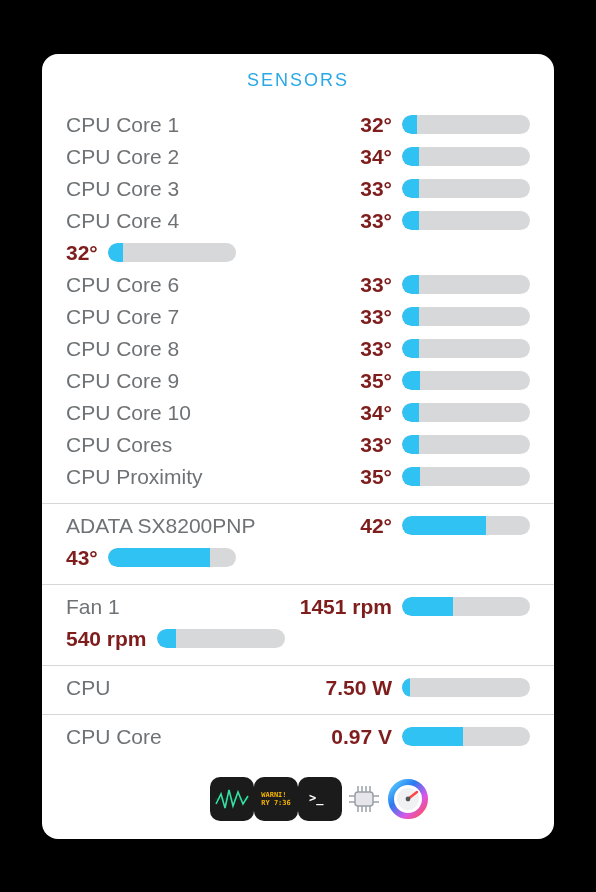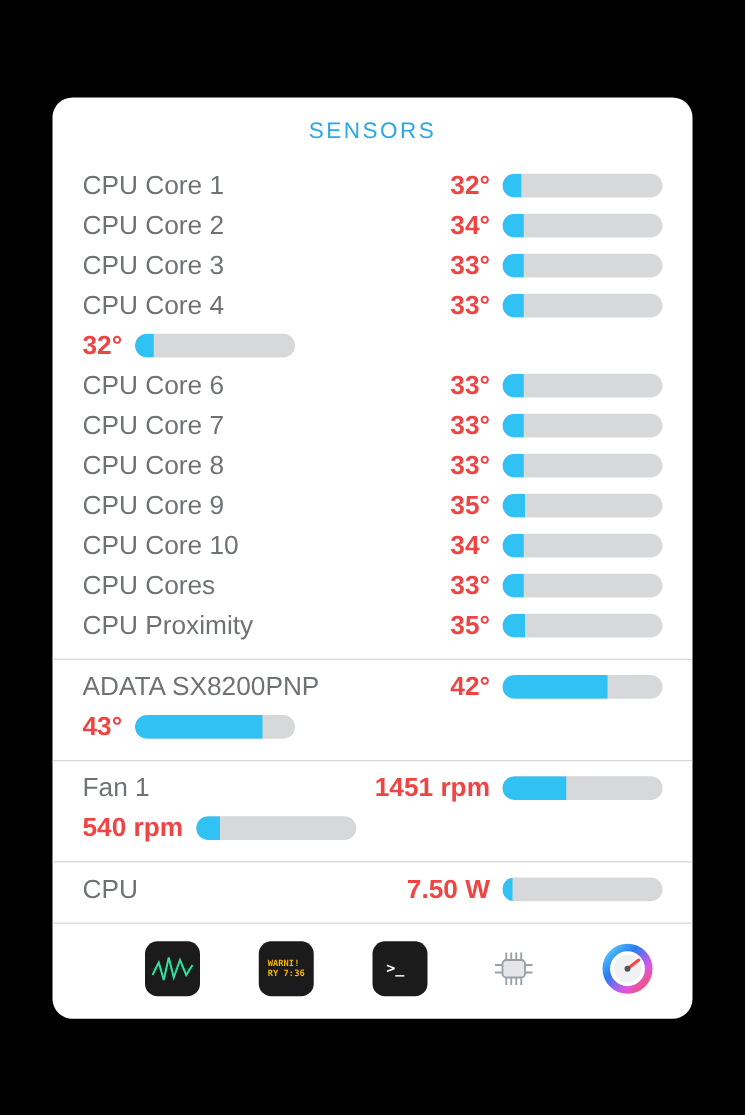--- a/index.html
+++ b/index.html
@@ -34,42 +34,42 @@
     display:flex;
     align-items:center;
     height:32px;
   }
   .lbl {
     flex:1;
     color:#6f7275;
     font-size:21px;
   }
   .val {
-    color:#ef4444;
+    color:#7f1d1d;
     font-weight:700;
     font-size:21px;
     text-align:right;
     padding-right:10px;
     white-space:nowrap;
   }
   .bar-wrap {
     width:128px;
     height:19px;
     border-radius:10px;
     background:#d7d8da;
     overflow:hidden;
   }
   .bar-fill {
     height:100%;
     background:#2fc2f2;
     border-radius:10px 0 0 10px;
   }
   .dock {
     display:flex;
-    justify-content:space-between;
+    justify-content:center;
     align-items:center;
     padding:14px 30px 10px 30px;
     margin-left:44px;
   }
   .dock-item {
     width:44px; height:44px;
     border-radius:10px;
     display:flex; align-items:center; justify-content:center;
     position:relative;
   }
@@ -203,20 +203,29 @@
       <div class="section">
         <div class="row">
           <div class="lbl">CPU</div>
           <div class="val">7.50 W</div>
           <div class="bar-wrap">
             <div class="bar-fill" style="width: 6%;"></div>
           </div>
         </div>
       </div>
       <div class="hr"></div>
+      <div class="section">
+        <div class="row">
+          <div class="lbl">CPU Core</div>
+          <div class="val">0.97 V</div>
+          <div class="bar-wrap">
+            <div class="bar-fill" style="width: 48%;"></div>
+          </div>
+        </div>
+      </div>
     </div>
   <div class="dock">
 
     <div class="dock-item dock-black">
       <svg width="34" height="34" viewBox="0 0 34 34">
         <rect x="0" y="0" width="34" height="34" fill="none"></rect>
         <line x1="0" y1="17" x2="34" y2="17" stroke="#0d4030" stroke-width="1"></line>
         <polyline points="1,22 6,12 10,26 14,8 18,24 23,10 28,22 33,14" fill="none" stroke="#33e0a0" stroke-width="1.6"></polyline>
       </svg>
     </div>

